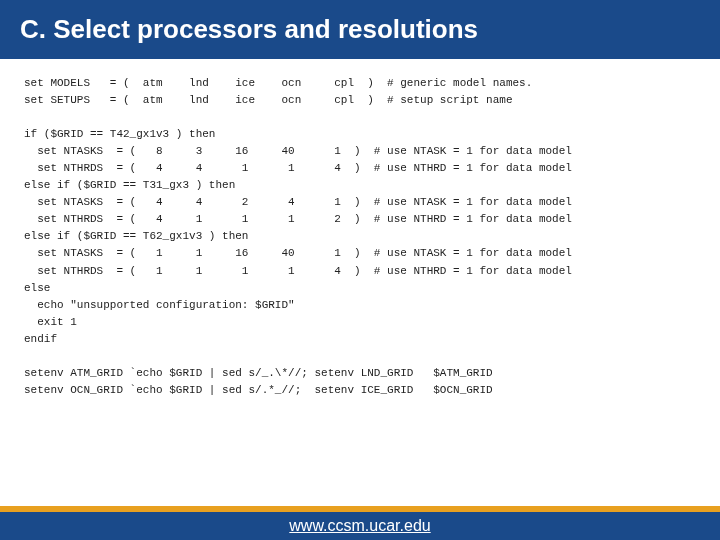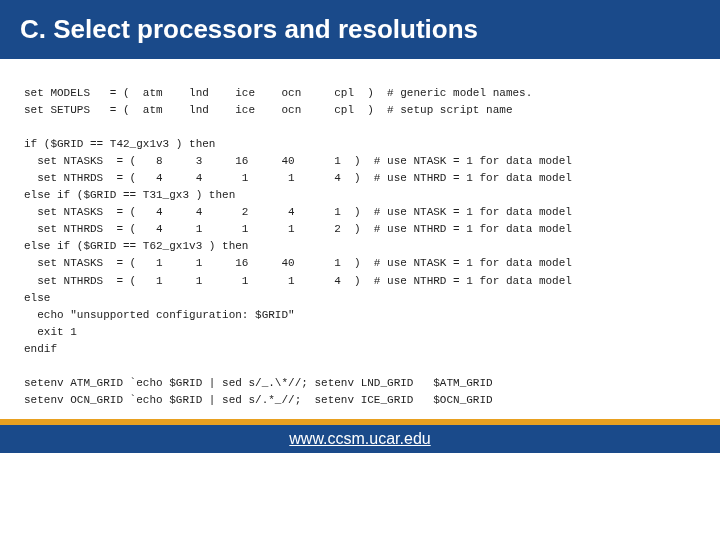--- a/index.html
+++ b/index.html
@@ -5,21 +5,21 @@
     * { margin: 0; padding: 0; box-sizing: border-box; }
     body {
       width: 720px;
       height: 540px;
       background: #ffffff;
       font-family: Arial, sans-serif;
       overflow: hidden;
     }
     .slide {
       width: 720px;
-      height: 452px;
+      height: 540px;
       display: flex;
       flex-direction: column;
     }
     .header {
       background: #1a4a8a;
       padding: 14px 20px;
       flex-shrink: 0;
     }
     .header-title {
       color: #ffffff;
@@ -33,21 +33,20 @@
       display: flex;
       flex-direction: column;
     }
     .code-block {
       font-family: 'Courier New', Courier, monospace;
       font-size: 11px;
       color: #222;
       line-height: 1.55;
       white-space: pre;
       flex: 1;
-      margin-top: 10px;
     }
     .footer {
       background: #1a4a8a;
       height: 28px;
       display: flex;
       align-items: center;
       justify-content: center;
       flex-shrink: 0;
     }
     .footer-url {

